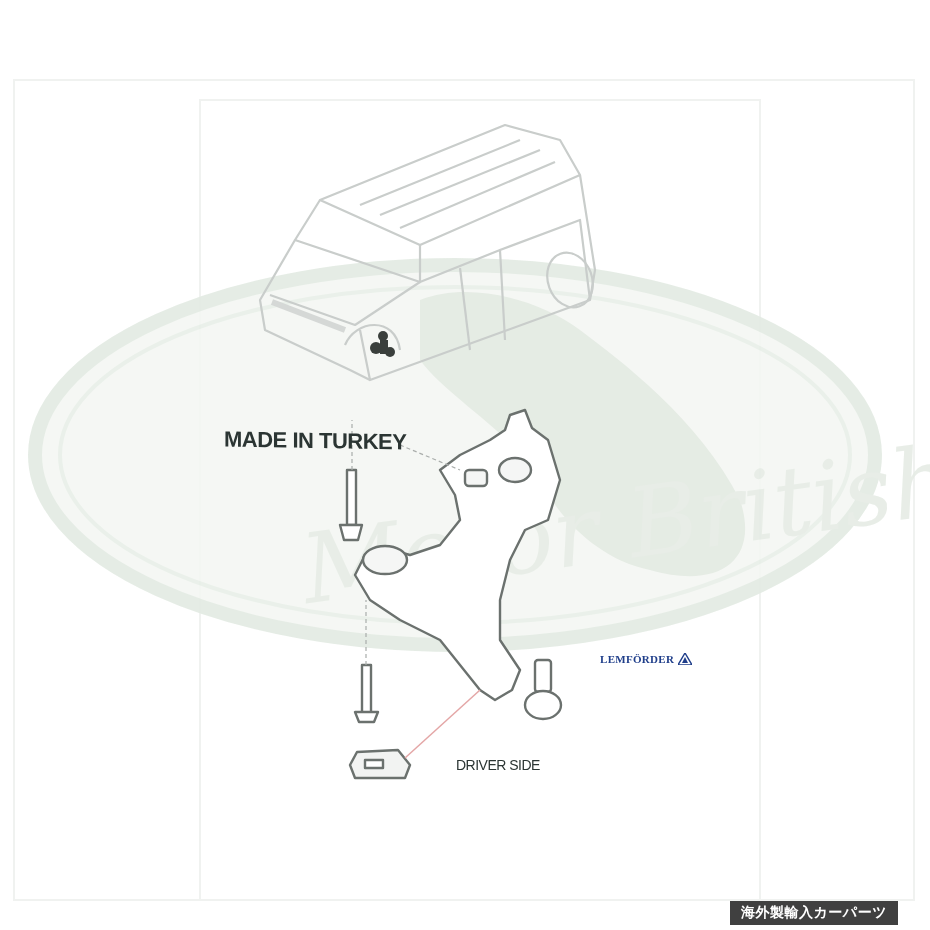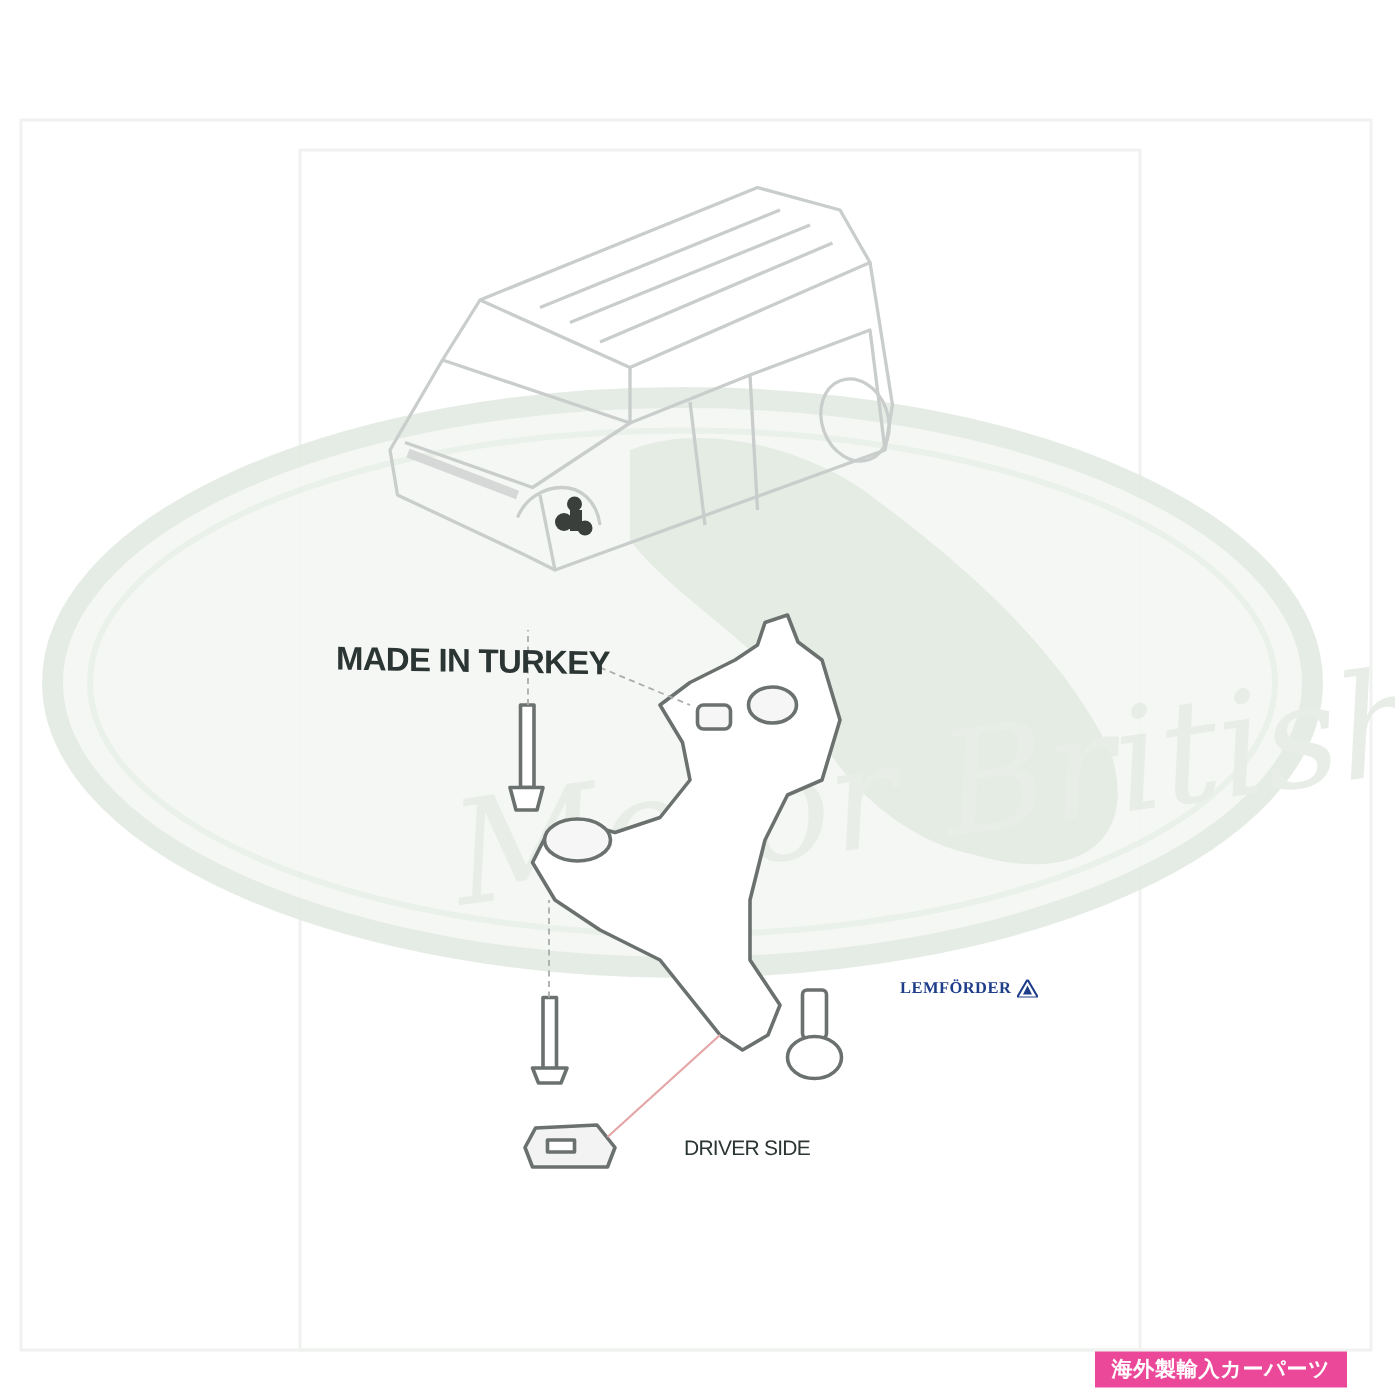--- a/index.html
+++ b/index.html
@@ -4,21 +4,21 @@
 <style>
   html,body{margin:0;padding:0;background:#ffffff;}
   body{width:930px;height:930px;position:relative;overflow:hidden;font-family:"Liberation Sans",sans-serif;}
   .stage{position:absolute;left:0;top:0;width:930px;height:930px;}
   svg.art{position:absolute;left:0;top:0;}
   .label{position:absolute;color:#2b3533;font-family:"Liberation Sans",sans-serif;letter-spacing:-0.5px;white-space:nowrap;}
   .made-in{left:224px;top:428px;font-size:22px;font-weight:bold;transform:skewY(1deg);}
   .driver-side{left:456px;top:757px;font-size:14px;font-weight:normal;}
   .brand{position:absolute;left:600px;top:653px;font-family:"Liberation Serif",serif;font-size:11px;font-weight:bold;color:#1f3e8a;letter-spacing:0.3px;display:flex;align-items:center;gap:4px;}
   .brand-icon{display:inline-block;width:14px;height:12px;}
-  .badge{position:absolute;left:730px;top:901px;width:168px;height:24px;background:#ec4899;color:#ffffff;font-family:"DejaVu Sans",sans-serif;font-size:14px;font-weight:bold;display:flex;align-items:center;justify-content:center;letter-spacing:0.5px;}
+  .badge{position:absolute;left:730px;top:901px;width:168px;height:24px;background:#404040;color:#ffffff;font-family:"DejaVu Sans",sans-serif;font-size:14px;font-weight:bold;display:flex;align-items:center;justify-content:center;letter-spacing:0.5px;}
 </style>
 </head>
 <body>
 
 <div class="stage">
 
   <svg class="art" width="930" height="930" viewBox="0 0 930 930">
 
     <g stroke="#f0f2f0" stroke-width="2" fill="none">
       <rect x="14" y="80" width="900" height="820"></rect>

